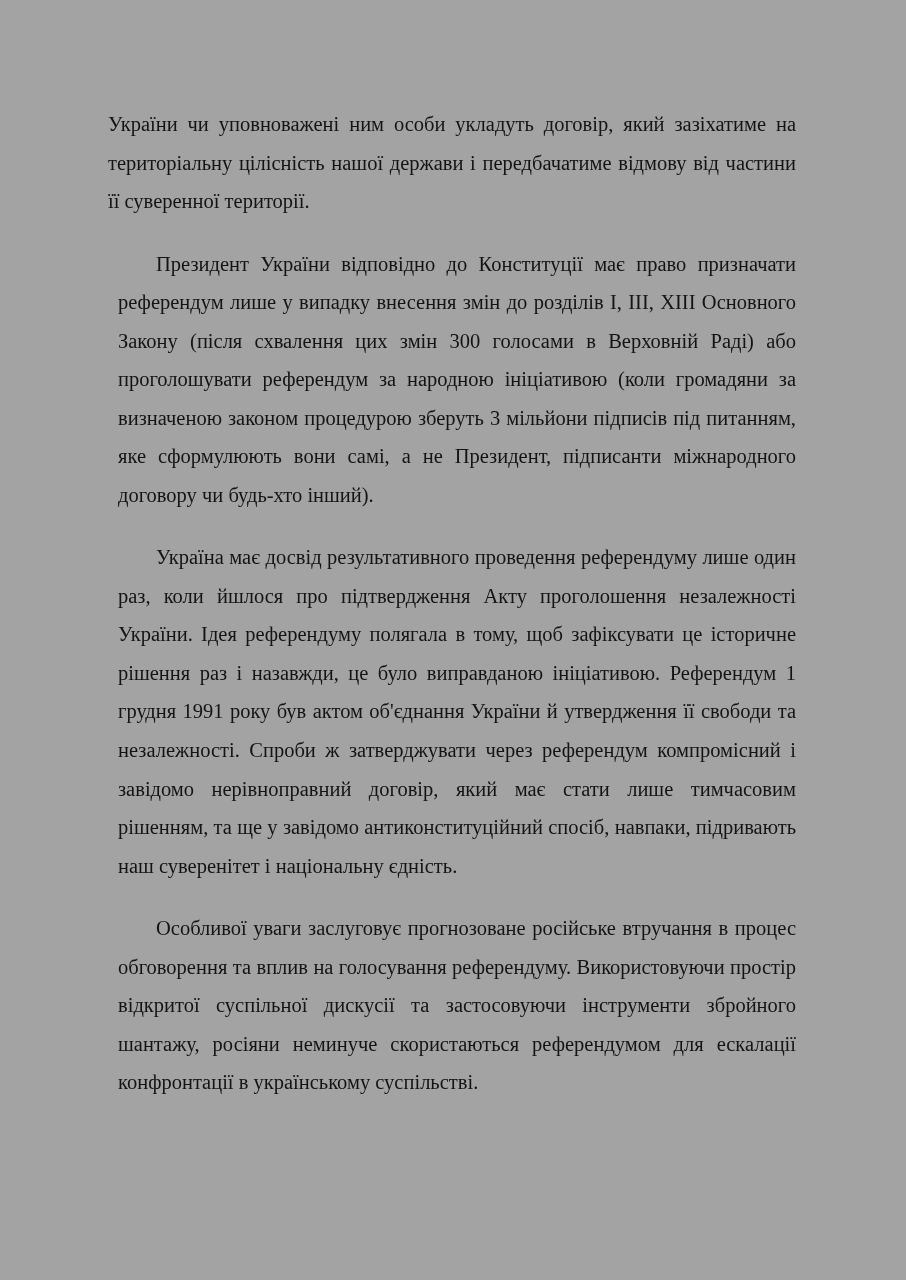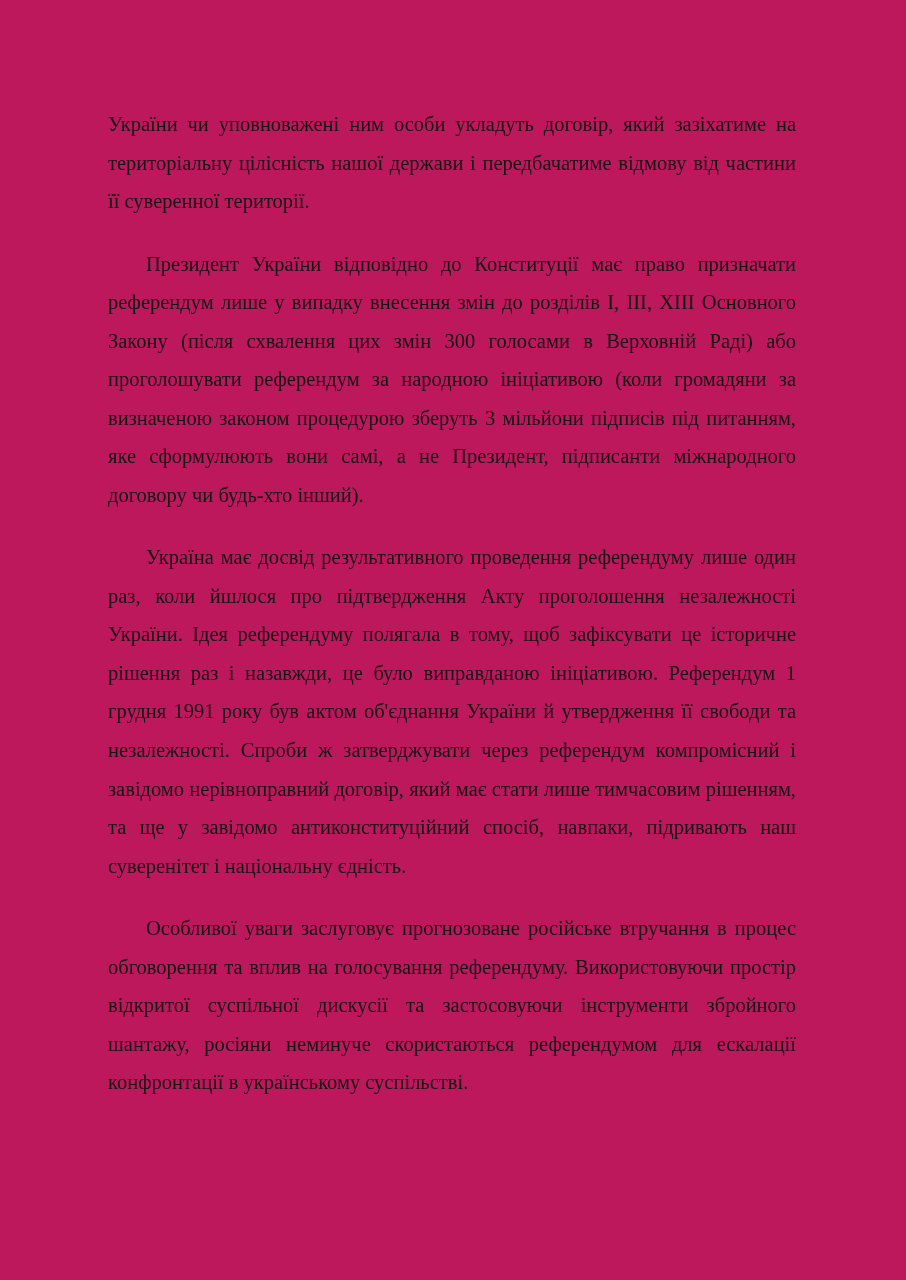--- a/index.html
+++ b/index.html
@@ -3,21 +3,21 @@
 <meta charset="utf-8">
 <style>
   html, body {
     margin: 0;
     padding: 0;
     background: #ffffff;
   }
   .page {
     width: 906px;
     height: 1280px;
-    background: #be185d;
+    background: #a3a3a3;
     position: relative;
     box-sizing: border-box;
     padding: 105px 110px 0 108px;
     font-family: "Liberation Serif", "DejaVu Serif", serif;
     color: #111111;
   }
   .doc-body {
     font-size: 20.5px;
     line-height: 1.88;
     text-align: justify;
@@ -25,20 +25,21 @@
     color: #141414;
   }
   .para {
     margin: 0 0 24px 0;
     text-align: justify;
     text-justify: inter-word;
     hyphens: none;
   }
   .para.indent {
     text-indent: 38px;
+    margin-left: 10px;
   }
   .para:last-child {
     margin-bottom: 0;
   }
 </style>
 </head>
 <body>
 
 <div class="page">
   <div class="doc-body">

